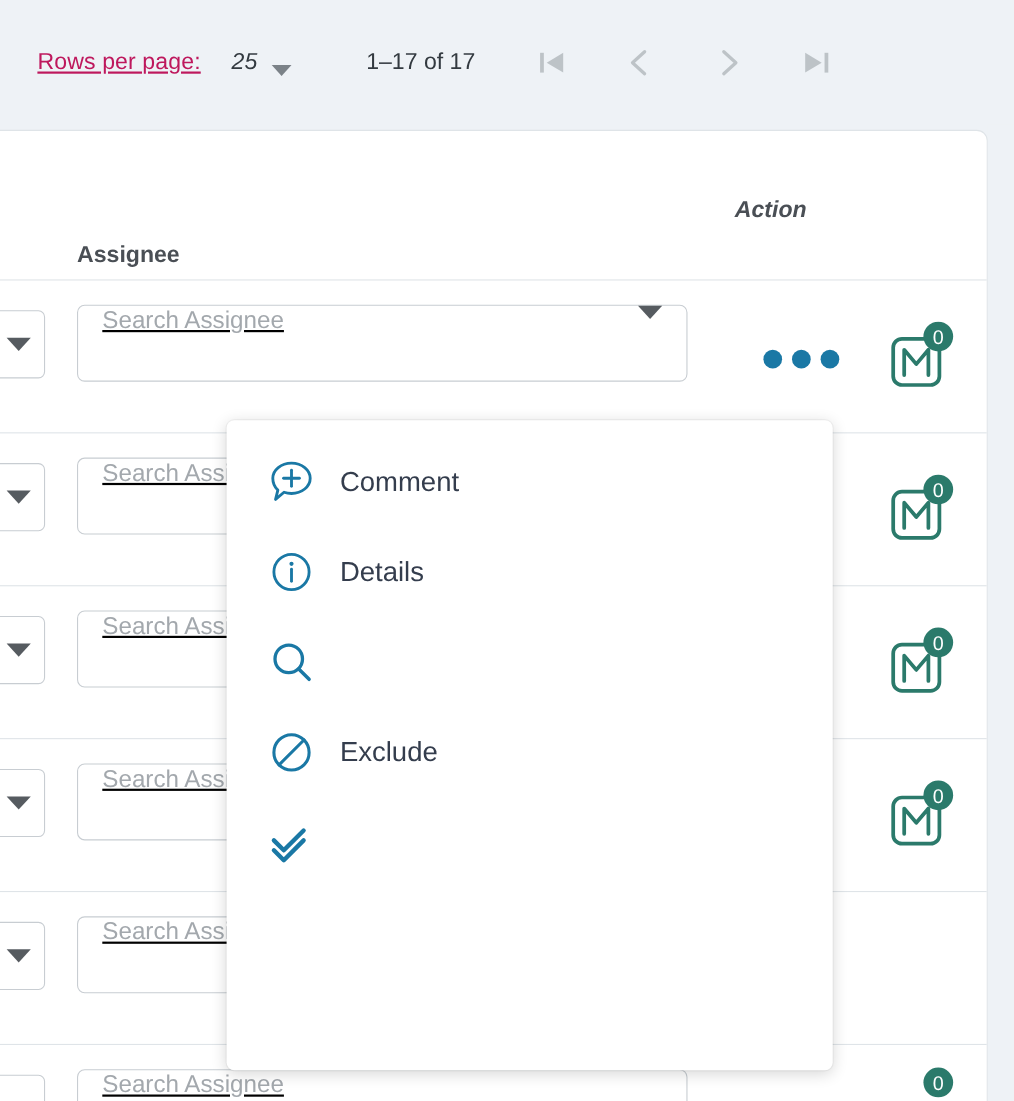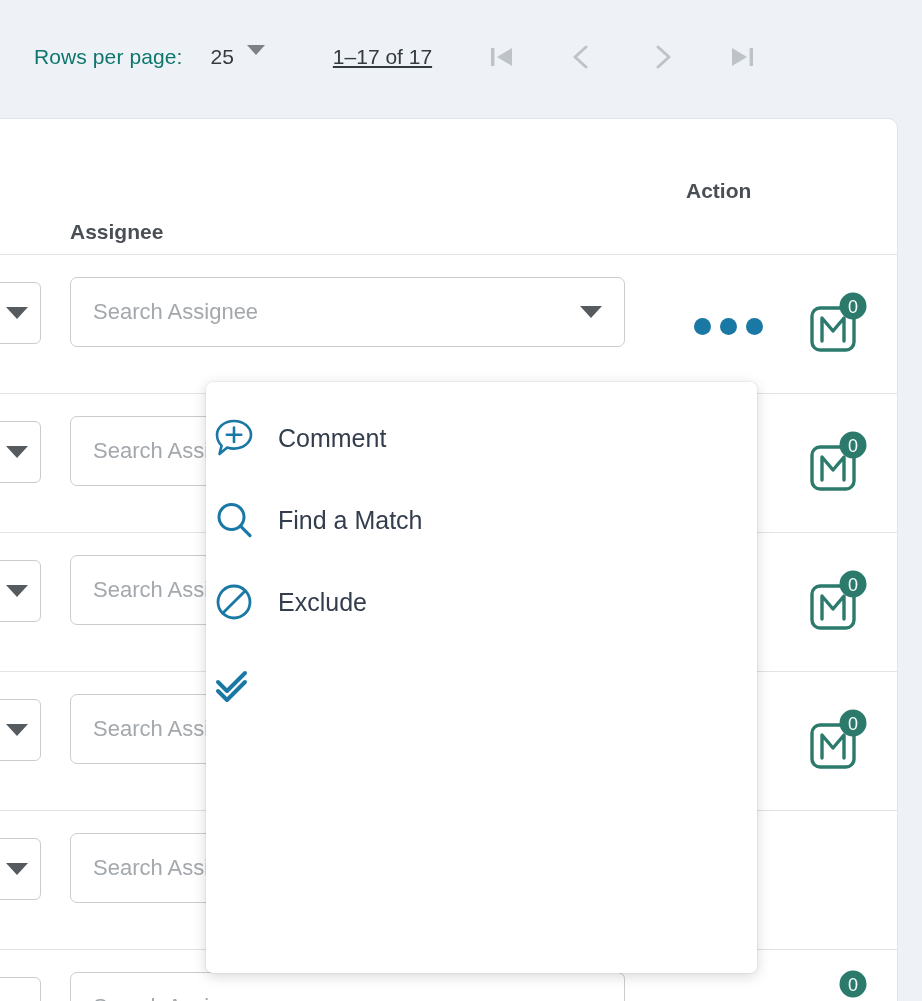--- a/index.html
+++ b/index.html
@@ -26,47 +26,48 @@
     top: 0;
     width: 922px;
     height: 113px;
     background: #eef2f6;
     display: flex;
     align-items: center;
   }
   .pg-label {
     margin-left: 34px;
     font-size: 21px;
-    color: #0f766e;
+    color: #be185d;
     letter-spacing: .1px;
     white-space: nowrap;
+    text-decoration: underline;
   }
   .pg-select {
     margin-left: 28px;
     display: flex;
-    align-items: flex-start;
+    align-items: flex-end;
     gap: 13px;
     cursor: pointer;
+    font-style: italic;
   }
   .pg-select-value {
     font-size: 21px;
     color: #333a40;
   }
   .caret-down {
     width: 0; height: 0;
     border-left: 9px solid transparent;
     border-right: 9px solid transparent;
     border-top: 10px solid #7b8288;
   }
   .pg-range {
     margin-left: 68px;
     font-size: 21px;
     color: #333a40;
     white-space: nowrap;
-    text-decoration: underline;
   }
   .pg-nav {
     margin-left: 30px;
     display: flex;
     align-items: center;
   }
   .pg-btn {
     width: 80px;
     height: 56px;
     display: flex;
@@ -97,21 +98,21 @@
     box-sizing: border-box;
   }
   .th {
     position: absolute;
     font-size: 21px;
     font-weight: bold;
     color: #4a4f55;
     top: 60px;
   }
   .th-assignee { left: 77px; margin-top: 41px; }
-  .th-action   { left: 693px; }
+  .th-action   { left: 675px; font-style: italic; }
 
   .row {
     position: relative;
     height: 139px;
     border-bottom: 1px solid #dfe4e8;
     box-sizing: border-box;
   }
   .row:last-child { border-bottom: none; }
 
   
@@ -142,22 +143,22 @@
     position: absolute;
     left: 77px;
     top: 22px;
     width: 555px;
     height: 70px;
     border: 1px solid #c8cdd2;
     border-radius: 7px;
     box-sizing: border-box;
     background: #fff;
     display: flex;
-    align-items: center;
-    cursor: pointer;
+    cursor: pointer;
+    text-decoration: underline;
   }
   .assignee-placeholder {
     margin-left: 22px;
     font-size: 22px;
     color: #a3a8ad;
     flex: 1;
     white-space: nowrap;
   }
   .assignee-select .caret-solid {
     margin-right: 22px;
@@ -203,20 +204,21 @@
     border-radius: 7px;
     box-shadow: 0 3px 14px rgba(0,0,0,.16), 0 0 0 1px rgba(0,0,0,.04);
     padding-top: 15px;
     box-sizing: border-box;
     z-index: 30;
   }
   .menu-item {
     height: 82px;
     display: flex;
     align-items: center;
+    padding-left: 31px;
     cursor: pointer;
     box-sizing: border-box;
   }
   .menu-icon {
     width: 56px;
     min-width: 56px;
     display: flex;
     align-items: center;
     justify-content: center;
   }
@@ -398,29 +400,38 @@
       <span class="menu-icon">
         <svg width="46" height="46" viewBox="0 0 46 46">
           <path d="M23 6 C32.4 6 40 12.2 40 19.8 C40 27.4 32.4 33.6 23 33.6 C20.6 33.6 18.3 33.2 16.2 32.5 L8.5 39 L10.6 30.6 C7.6 27.8 6 23.9 6 19.8 C6 12.2 13.6 6 23 6 Z" fill="none" stroke="#1a78a5" stroke-width="2.6" stroke-linejoin="round"></path>
           <line x1="23" y1="12.5" x2="23" y2="27" stroke="#1a78a5" stroke-width="2.6" stroke-linecap="round"></line>
           <line x1="15.8" y1="19.8" x2="30.2" y2="19.8" stroke="#1a78a5" stroke-width="2.6" stroke-linecap="round"></line>
         </svg>
       </span>
       <span class="menu-label">Comment</span>
     </div>
 
+    <div class="menu-item">
+      <span class="menu-icon">
+        <svg width="46" height="46" viewBox="0 0 46 46">
+          <circle cx="23" cy="23" r="16" fill="none" stroke="#1a78a5" stroke-width="2.6"></circle>
+          <circle cx="23" cy="15.6" r="1.9" fill="#1a78a5"></circle>
+          <line x1="23" y1="20.5" x2="23" y2="31.5" stroke="#1a78a5" stroke-width="2.6" stroke-linecap="round"></line>
+        </svg>
+      </span>
+      <span class="menu-label">Details</span>
+    </div>
 
     <div class="menu-item">
       <span class="menu-icon">
         <svg width="46" height="46" viewBox="0 0 46 46">
           <circle cx="20.5" cy="20" r="12.5" fill="none" stroke="#1a78a5" stroke-width="3"></circle>
           <line x1="29.6" y1="29.2" x2="39" y2="38.6" stroke="#1a78a5" stroke-width="3.2" stroke-linecap="round"></line>
         </svg>
       </span>
-      <span class="menu-label">Find a Match</span>
     </div>
 
 
     <div class="menu-item">
       <span class="menu-icon">
         <svg width="46" height="46" viewBox="0 0 46 46">
           <circle cx="23" cy="23" r="16" fill="none" stroke="#1a78a5" stroke-width="2.8"></circle>
           <line x1="11.7" y1="34.3" x2="34.3" y2="11.7" stroke="#1a78a5" stroke-width="2.8" stroke-linecap="round"></line>
         </svg>
       </span>

